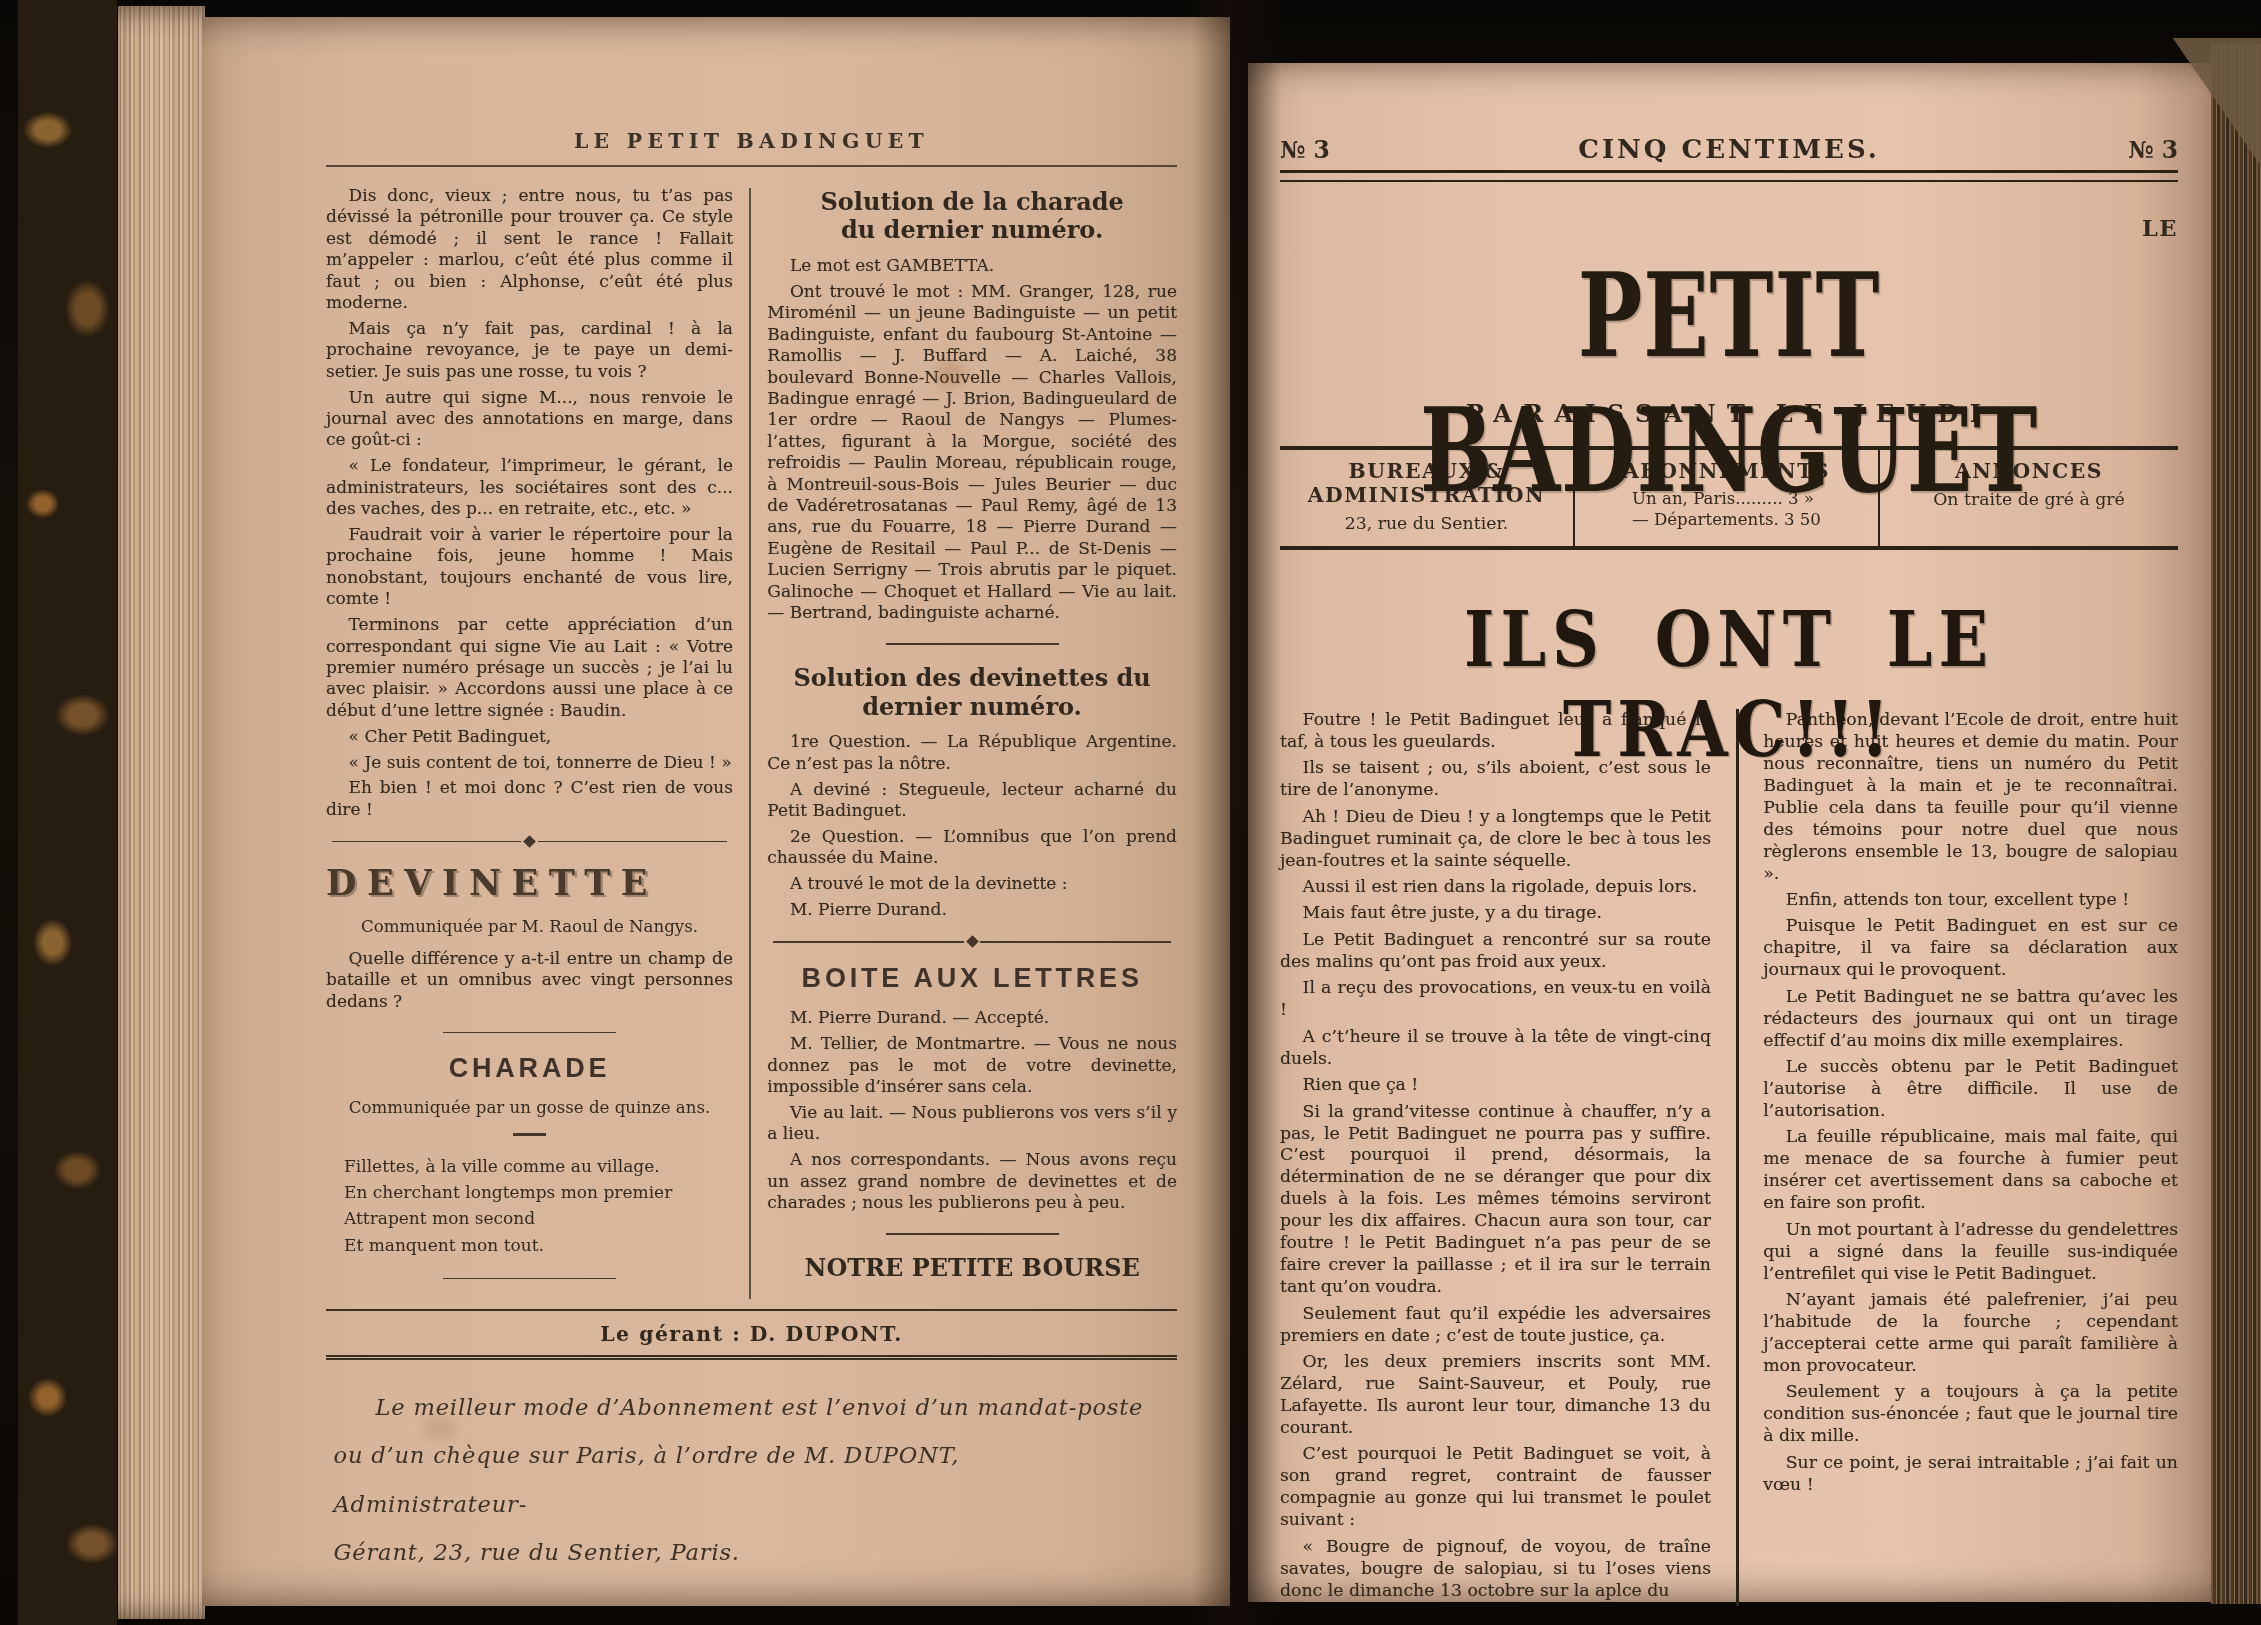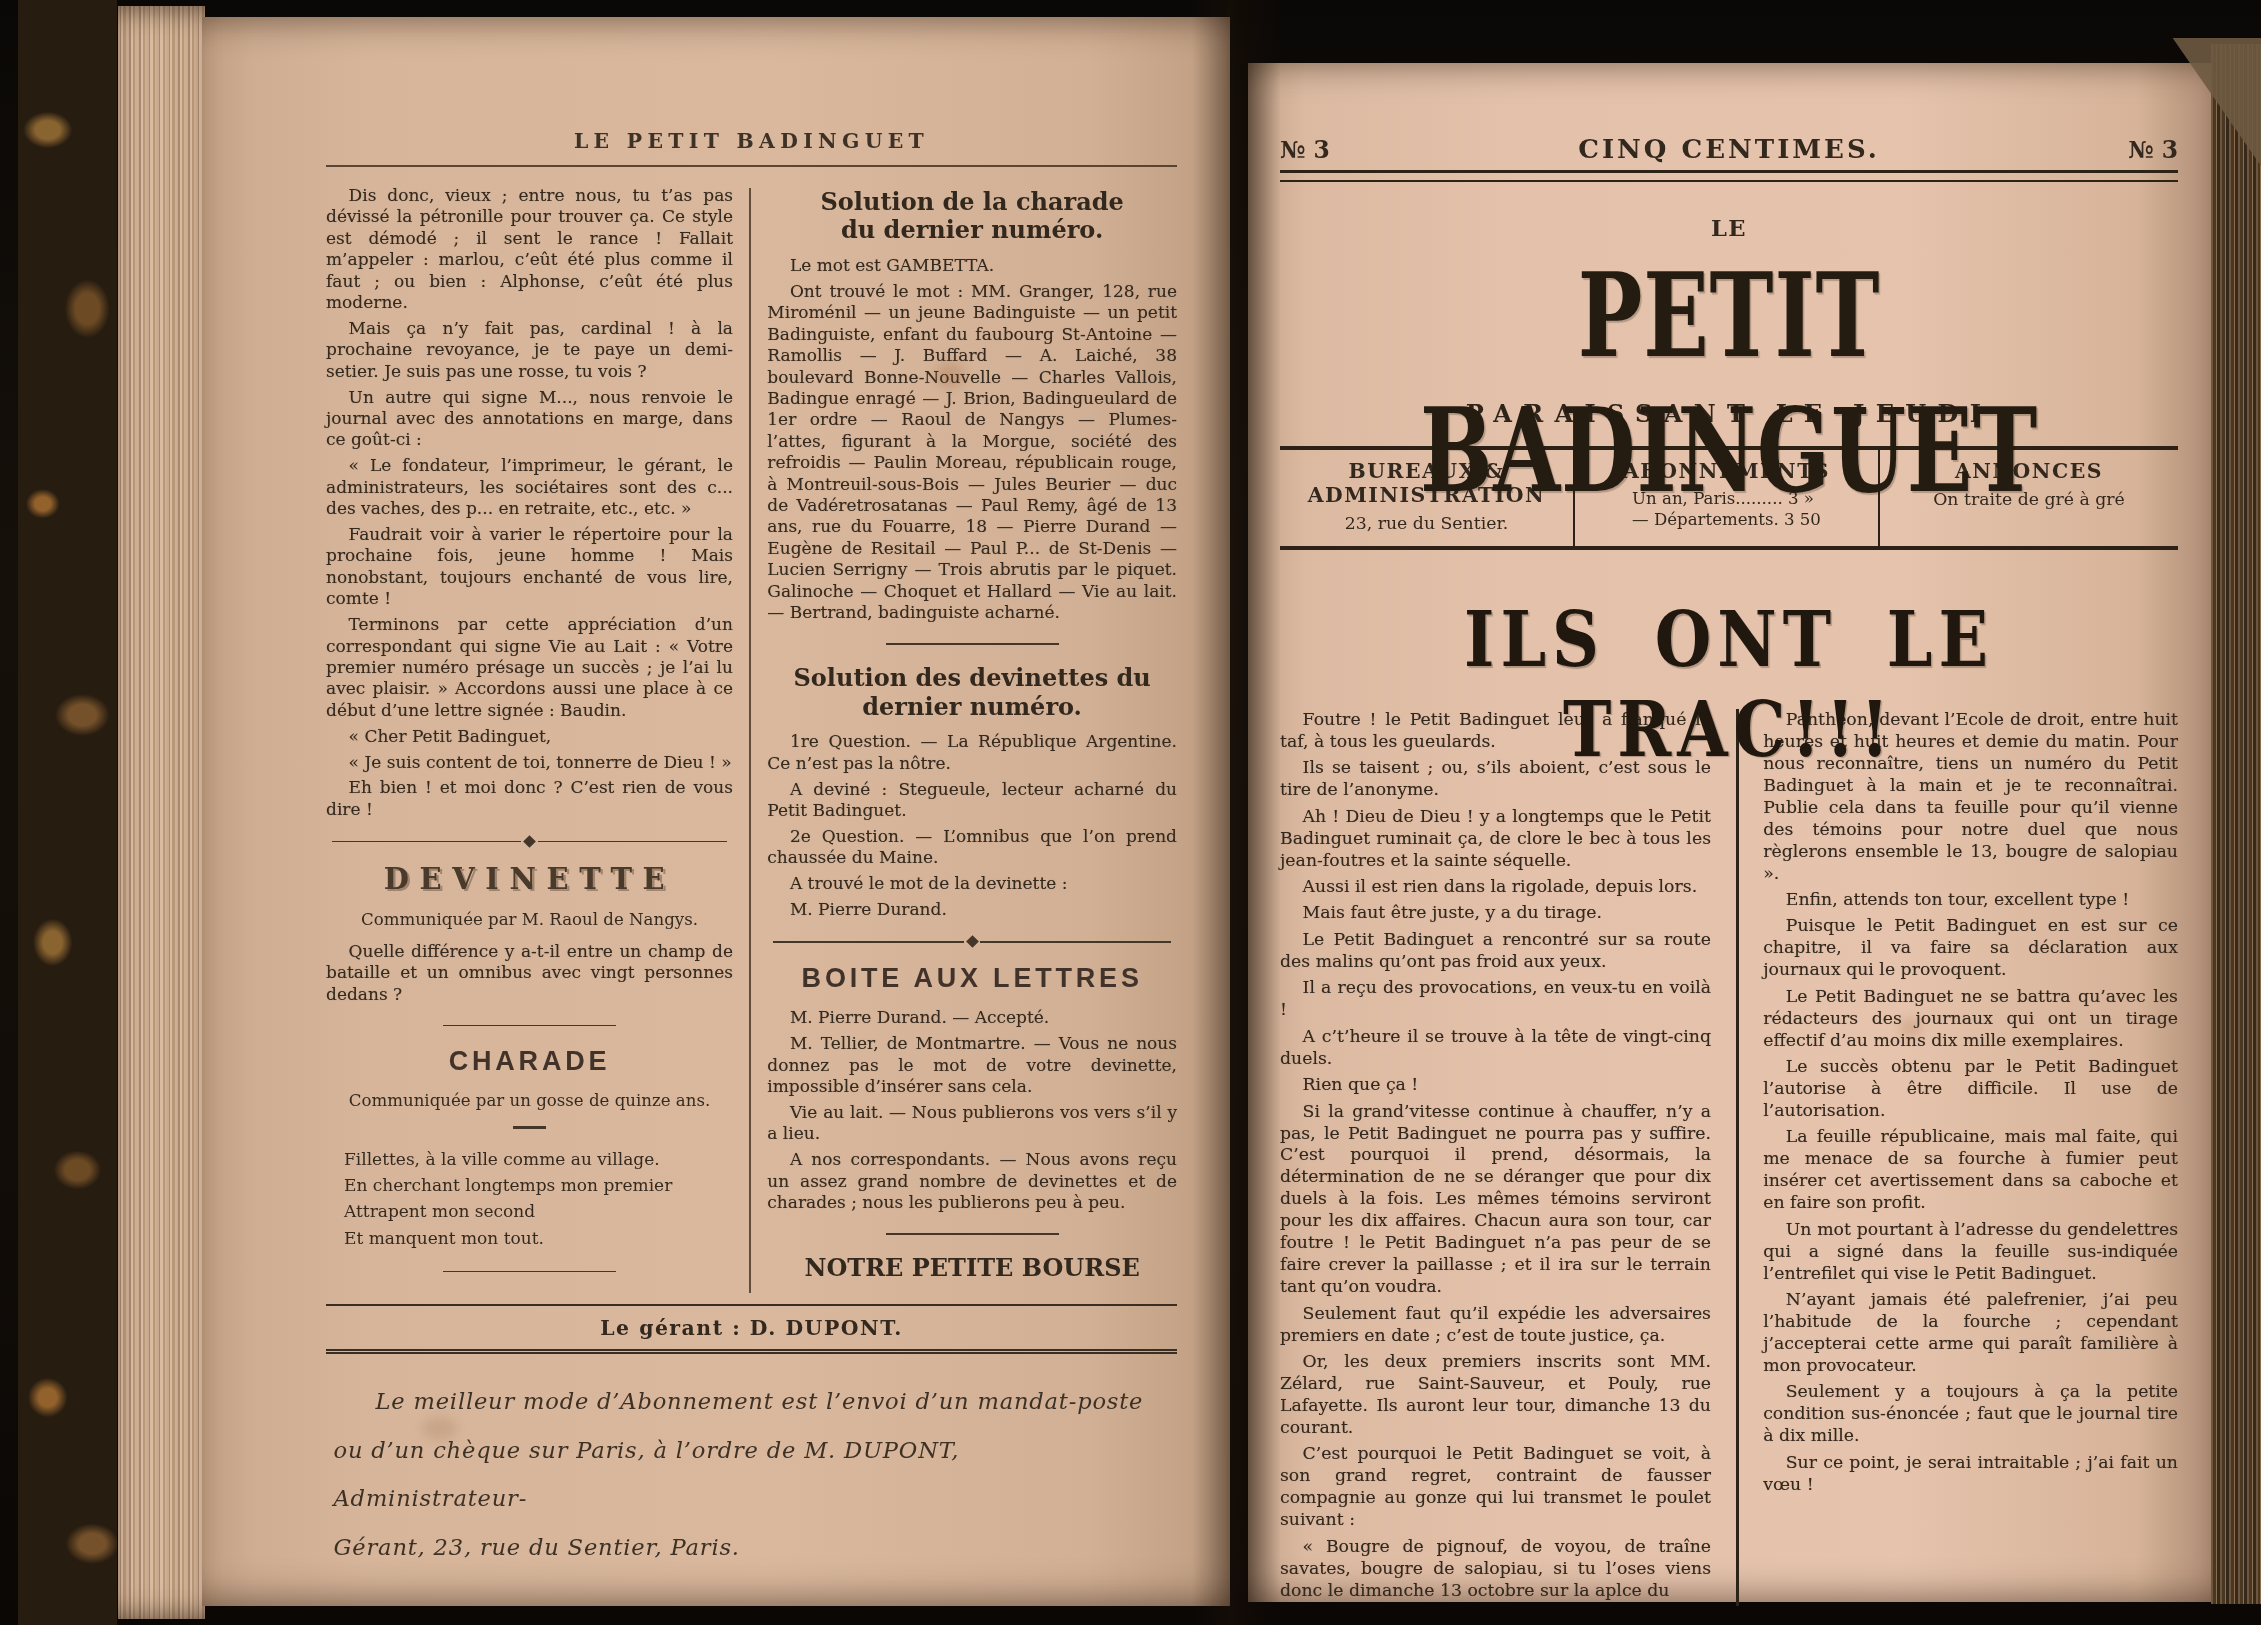--- a/index.html
+++ b/index.html
@@ -46,39 +46,39 @@
   .colL{width:407px;}
   .vr{width:2.3px;background:#413325;margin:3px 16px 0 16px;opacity:.8;}
   .colR{flex:1;min-width:0;}
   .body-text p{font-size:17px;line-height:1.26;text-align:justify;text-indent:22.6px;color:#352a1f;
     text-shadow:0 0 0.8px rgba(53,42,31,.35);}
   .orn{display:flex;align-items:center;margin:16.6px 6px;}
   .orn::before,.orn::after{content:"";flex:1;height:1.5px;background:#45362a;}
   .orn .dia{width:9px;height:9px;background:#45362a;transform:rotate(45deg);margin:0 3.8px;flex:0 0 auto;}
   .shortrule{width:173px;height:1.5px;background:#45362a;margin:19.6px auto;}
   .dash{width:33px;height:3px;background:#45362a;margin:16.6px auto;}
-  .devinette-title{text-align:center;font-weight:bold;font-size:29px;letter-spacing:10.6px;color:#4a3a2b;
+  .devinette-title{font-weight:bold;font-size:35px;letter-spacing:10.6px;color:#4a3a2b;
     text-shadow:2.3px 2.3px 0 rgba(74,58,43,.4);margin:4.5px 0 13.6px 0;}
   .byline{text-align:center;font-size:16.6px;margin-bottom:12px;}
   .sec-title-serif{text-align:center;font-weight:bold;font-size:24px;line-height:1.18;margin:3px 0 10.6px 0;color:#33281d;}
   .sec-title-sans{text-align:center;font-family:"Liberation Sans",sans-serif;font-weight:700;font-size:27px;
     letter-spacing:3.8px;color:#41332а;color:#41332a;margin:6px 0 13.6px 0;}
   .verses{font-size:17px;line-height:1.55;text-align:left;padding-left:18px;}
   .gerant-bar{margin-top:10.6px;border-top:2.3px solid #3a2d21;border-bottom:5.3px double #3a2d21;
     padding:10.6px 0 9px 0;text-align:center;font-weight:bold;font-size:20.4px;letter-spacing:1.5px;color:#33281d;}
   .footer-script{margin:22.6px 22.6px 0 7.5px;font-style:italic;font-size:22.6px;line-height:2.15;
     text-indent:42px;color:#3d3126;letter-spacing:0.8px;}
 
   
   .rp-content{position:relative;height:100%;box-sizing:border-box;padding:71px 36px 0 32px;color:#33281e;}
   .rp-header{display:flex;justify-content:space-between;align-items:baseline;font-weight:bold;}
   .issue-no{font-size:23.4px;}
   .price{font-size:26px;letter-spacing:3px;}
   .double-rule{height:6.8px;border-top:3px solid #2d2216;border-bottom:2.3px solid #2d2216;margin-top:6px;}
-  .le-line{text-align:center;font-size:22.6px;font-weight:bold;margin-top:33px;letter-spacing:1.5px;}
+  .le-line{text-align:right;font-size:22.6px;font-weight:bold;margin-top:33px;letter-spacing:1.5px;}
   .masthead{text-align:center;margin-top:6px;height:130px;overflow:visible;}
   .masthead span{display:inline-block;font-weight:bold;font-size:86px;letter-spacing:0.8px;
     transform:scaleY(1.34);transform-origin:center top;color:#241b11;text-shadow:1.5px 1.5px 0.8px rgba(36,27,17,.25);}
   .subtitle{text-align:center;font-weight:bold;font-size:24px;letter-spacing:11.3px;margin-top:22.6px;color:#2f2419;}
   .infobar{margin-top:18px;border-top:4.5px solid #2c2116;border-bottom:4.5px solid #2c2116;display:flex;align-items:stretch;}
   .cell{box-sizing:border-box;padding:9px 7.5px 10.6px 7.5px;}
   .cell-bureaux{width:295px;border-right:2.3px solid #2c2116;text-align:center;}
   .cell-abo{width:305px;border-right:2.3px solid #2c2116;text-align:center;}
   .cell-annonces{flex:1;text-align:center;}
   .cell-title{font-weight:bold;font-size:20.4px;letter-spacing:1.5px;margin-bottom:4.5px;}

